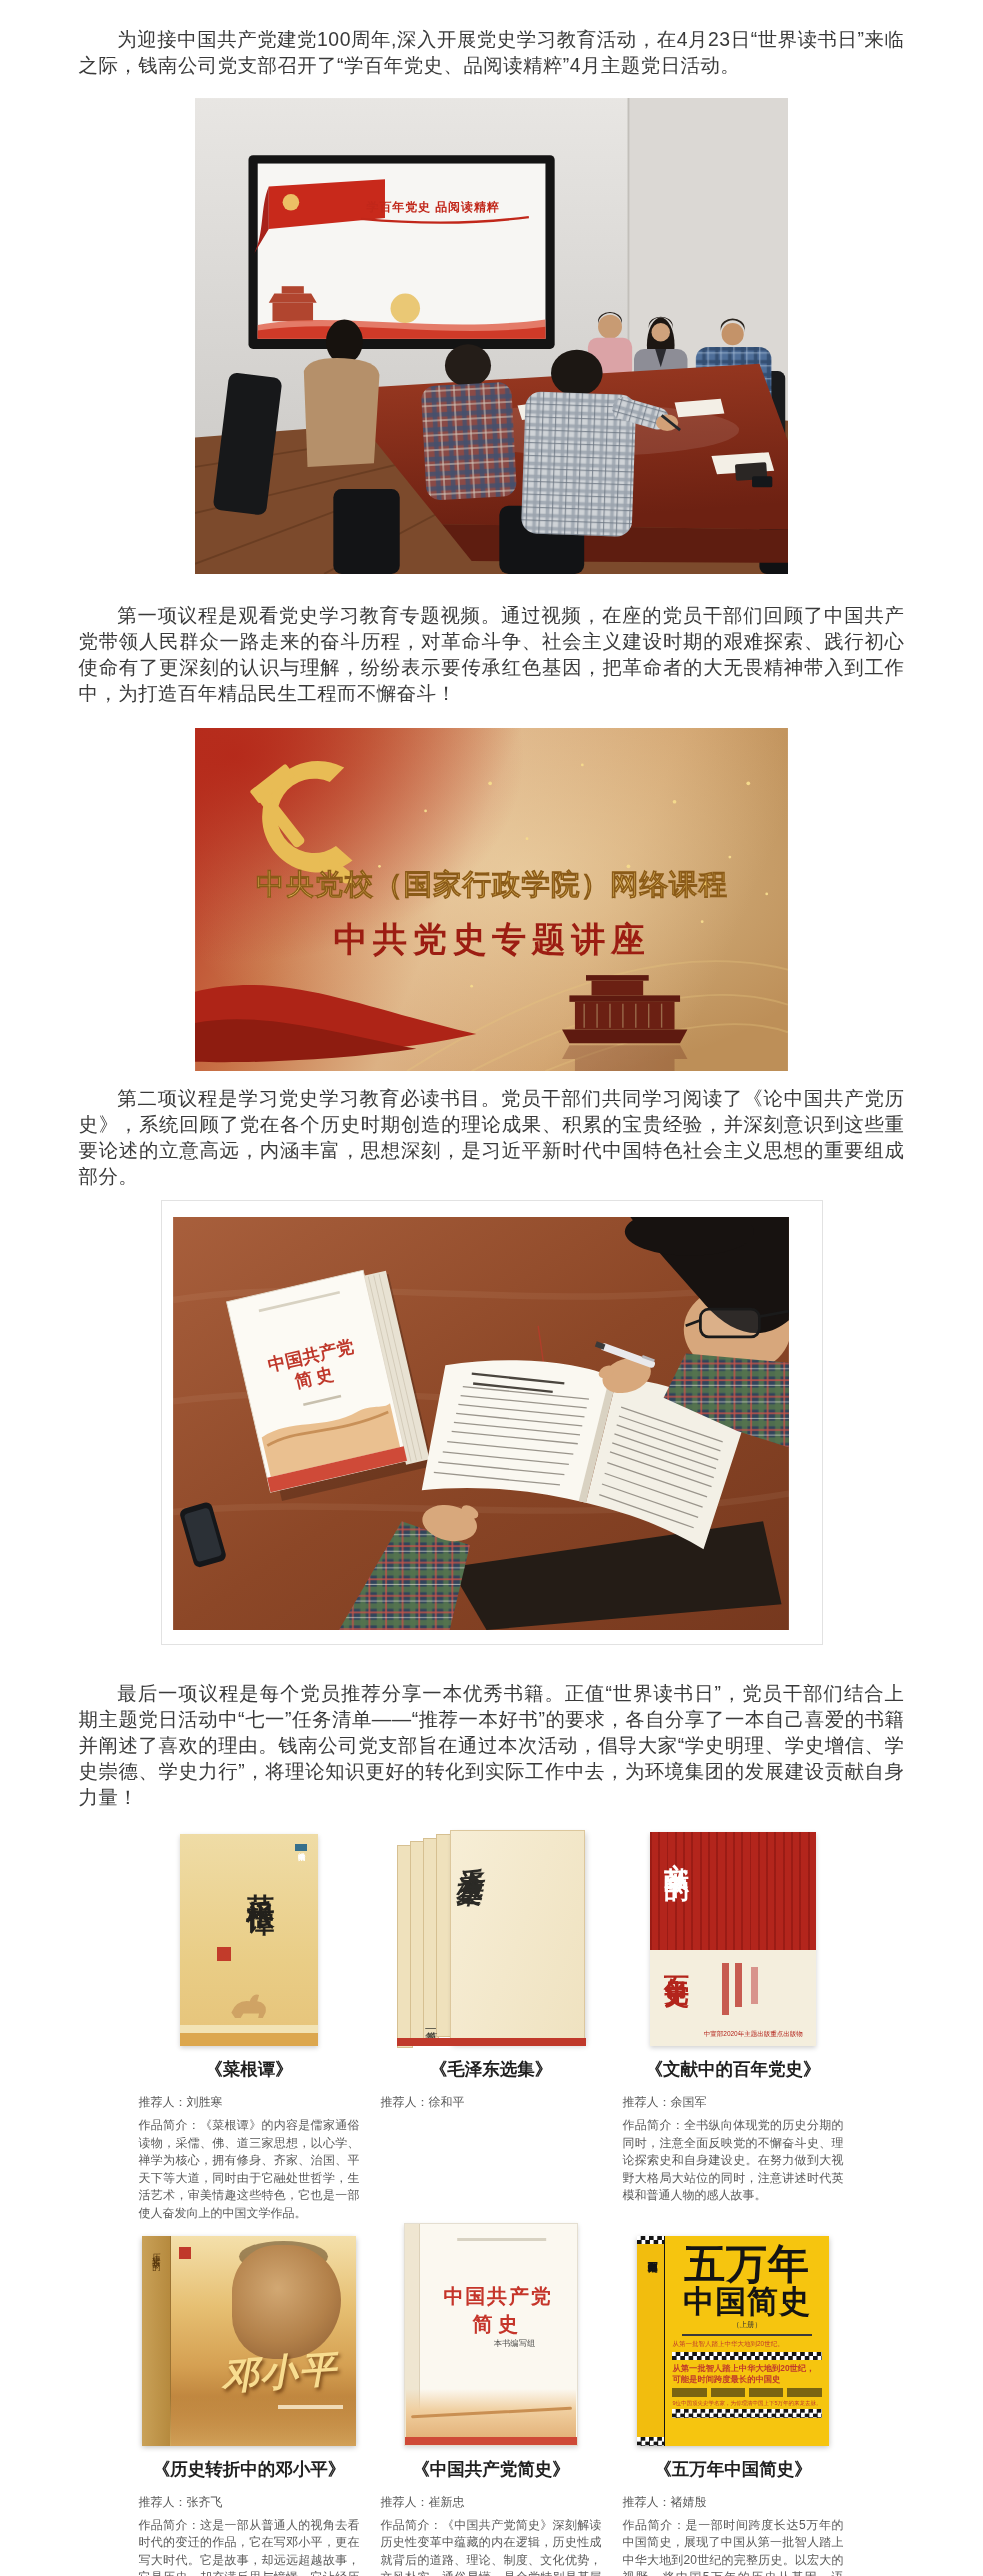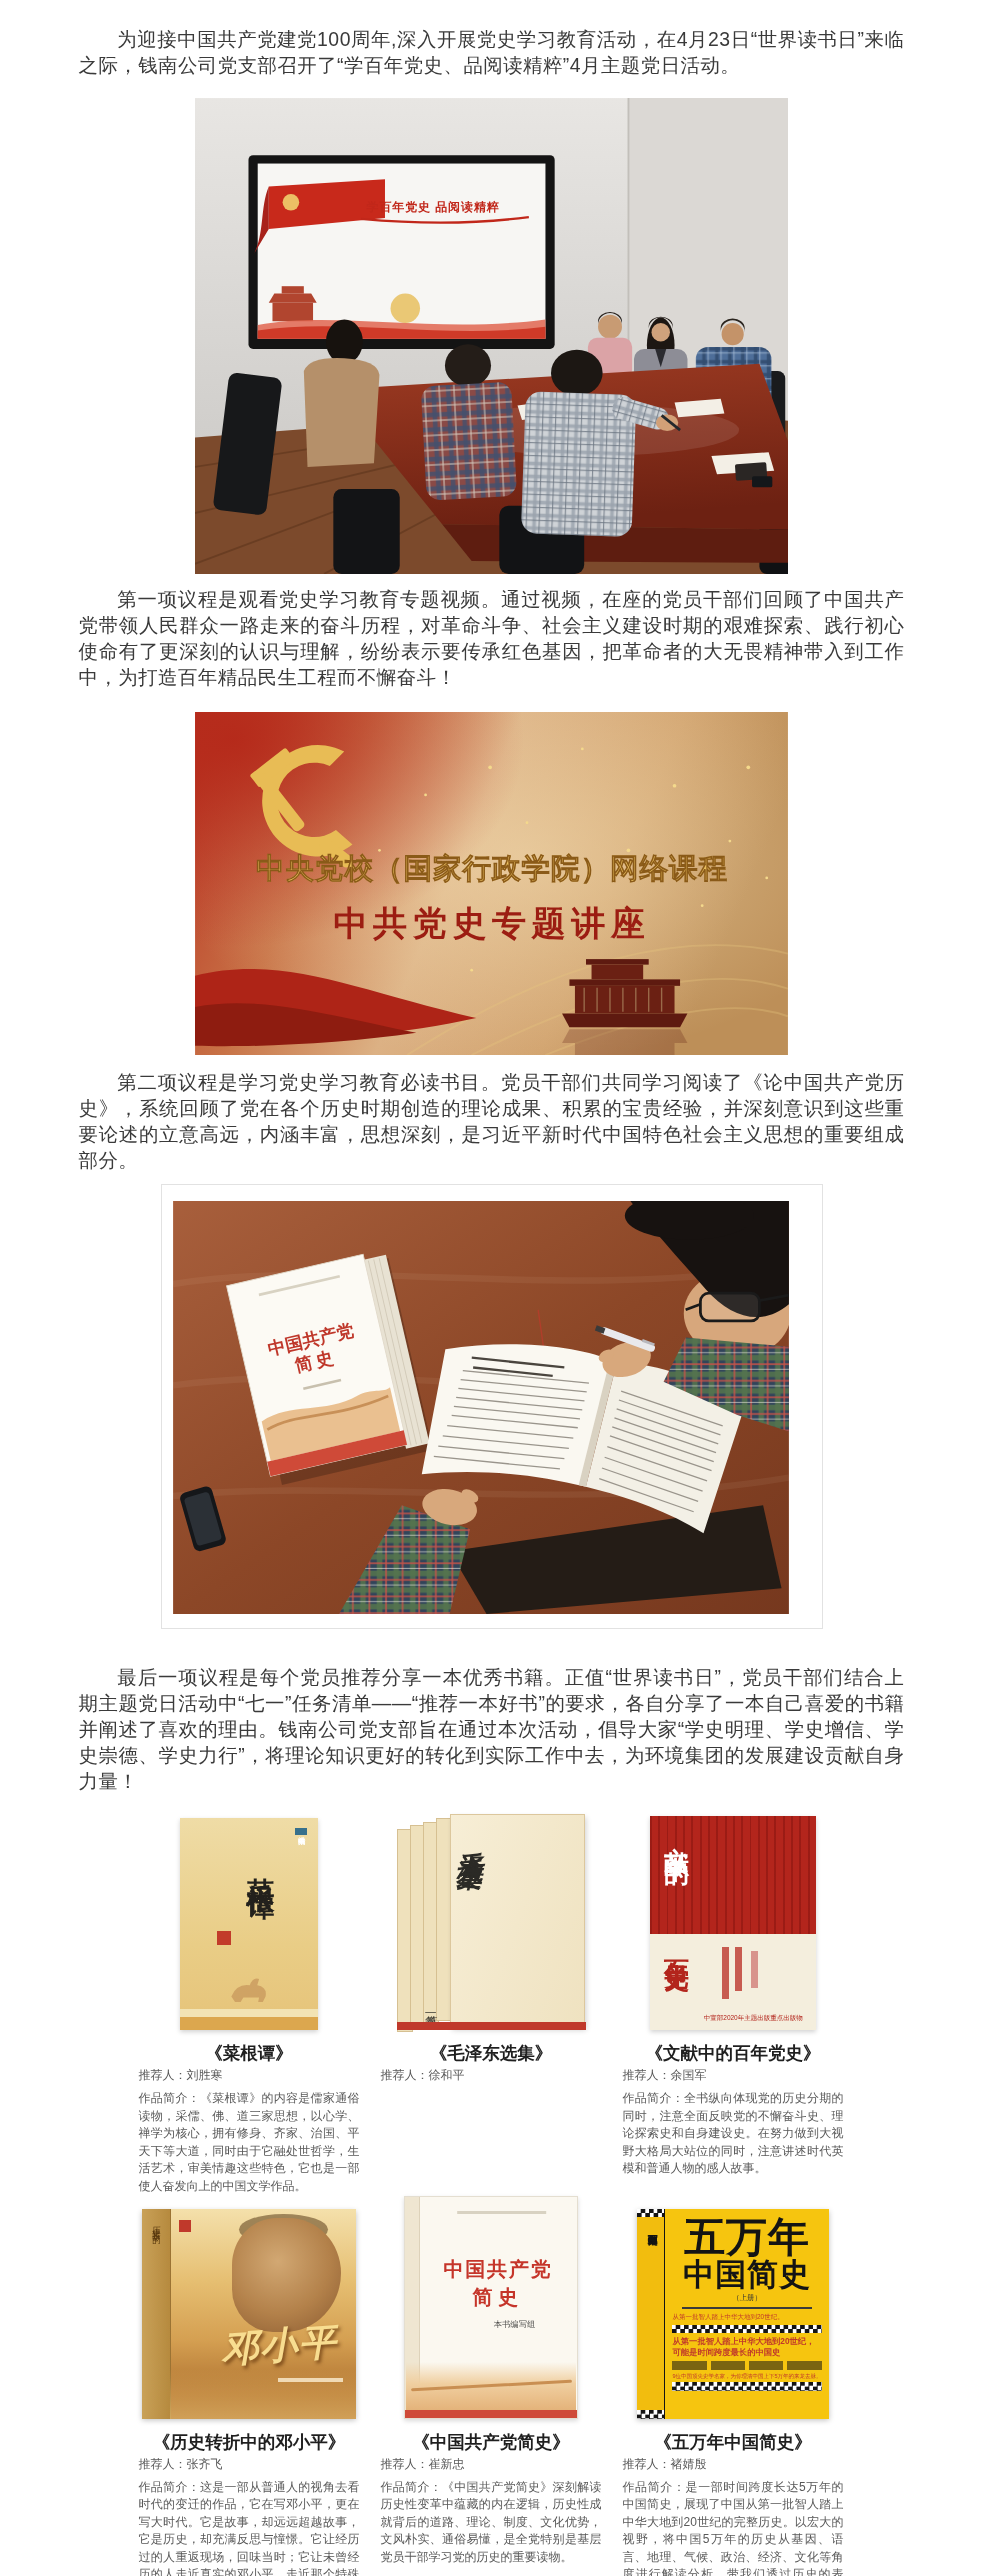--- a/index.html
+++ b/index.html
@@ -7,42 +7,42 @@
     width:983px;height:2576px;overflow:hidden;position:relative;
     margin:0 auto;background:#ffffff;
     font-family:"Liberation Sans","DejaVu Sans",sans-serif;
   }
   .para{
     width:826px;margin:0 auto;color:#3a3a3a;
     font-size:19.4px;line-height:26px;text-align:justify;text-indent:2em;
     letter-spacing:0.5px;
   }
   .para.p1{padding-top:26px;}
-  .para.p2{margin-top:12px;}
+  .para.p2{margin-top:28px;}
   .para.p3{margin-top:14px;}
   .para.p4{margin-top:35px;}
   .photo{width:593px;margin:0 auto;display:block;}
   .photo.ph1{margin-top:20px;}
   .photo.ph2{margin-top:22px;}
   .photo3-frame{
     width:638px;margin:11px auto 0;background:#fff;
     border:0.9px solid #e2e2e2;padding:15.7px 11px 14.8px;
   }
   .photo3-frame svg{display:block;}
 
   
   .books{
     width:706px;margin:22px auto 0;
     display:grid;grid-template-columns:repeat(3,221px);
     column-gap:21px;row-gap:9.2px;
   }
   .book{display:flex;flex-direction:column;}
   .cover-box{height:214px;display:flex;align-items:flex-end;justify-content:center;margin-bottom:9.2px;}
   .book-title{font-size:17.5px;font-weight:bold;color:#1f1f1f;text-align:center;line-height:24px;margin-top:1.8px;}
-  .book-rec{font-size:12px;color:#595959;line-height:17.5px;margin-top:2px;}
+  .book-rec{font-size:12px;color:#595959;line-height:17.5px;margin-top:13px;}
   .book-desc{font-size:12px;color:#595959;line-height:17.5px;margin-top:5.5px;text-align:justify;}
   .vtext{writing-mode:vertical-rl;}
 
   
   .c1{width:138px;height:212px;position:relative;background:linear-gradient(180deg,#efdca6 0%,#e9cd86 60%,#e6c379 100%);box-shadow:0 1.8px 4.6px rgba(0,0,0,.18);}
   .c1-label{position:absolute;top:9.2px;right:11px;background:#37708c;color:#fff;font-size:7.4px;line-height:8.3px;padding:3.7px 1.8px;}
   .c1-title{position:absolute;top:37px;right:39px;font-size:28px;font-weight:bold;color:#23211c;letter-spacing:7.4px;}
   .c1-seal{position:absolute;left:37px;top:113px;width:14px;height:14px;background:#c23b2a;}
   .c1-deer{position:absolute;left:42px;bottom:28px;}
   .c1-pub{position:absolute;bottom:26px;right:20px;font-size:6.5px;color:#6b5a33;}
@@ -83,21 +83,21 @@
     transform:rotate(-4deg);text-shadow:1.8px 2.8px 3.7px rgba(80,35,0,.65);letter-spacing:1.8px;}
   .c4-seal{position:absolute;left:37px;top:11px;width:12px;height:12px;background:#c0392b;}
   .c4-cred{position:absolute;right:13px;bottom:37px;width:65px;height:3.7px;background:rgba(255,245,220,.75);}
 
   
   .c5{width:172px;height:221px;position:relative;background:#fbf8f0;border:0.9px solid #e4ded0;box-shadow:0 1.8px 4.6px rgba(0,0,0,.15);}
   .c5-spine{position:absolute;left:0;top:0;bottom:0;width:14px;background:#efe6d1;border-right:0.9px solid #ddd2ba;}
   .c5-series{position:absolute;top:14.8px;left:50%;transform:translateX(-38%);width:89px;height:2.8px;background:#d8d2c2;}
   .c5-t1{position:absolute;top:59px;left:14px;right:0;text-align:center;font-size:20px;font-weight:bold;color:#c5352a;letter-spacing:1.8px;}
   .c5-t2{position:absolute;top:87px;left:14px;right:0;text-align:center;font-size:20px;font-weight:bold;color:#c5352a;letter-spacing:5.5px;}
-  .c5-by{position:absolute;top:122px;left:14px;right:0;text-align:center;font-size:8.3px;color:#4a4a48;padding-left:33px;}
+  .c5-by{position:absolute;top:114px;left:14px;right:0;text-align:center;font-size:8.3px;color:#4a4a48;padding-left:33px;}
   .c5-wall{position:absolute;bottom:7.4px;left:0.9px;right:0.9px;height:48px;
     background:linear-gradient(180deg,rgba(244,214,168,0) 0%,#f0cfa0 45%,#e4b37a 100%);}
   .c5-wallline{position:absolute;bottom:31px;left:5.5px;right:5.5px;height:2.8px;background:#c98f52;border-radius:1.8px;transform:rotate(-3deg);}
   .c5-red{position:absolute;bottom:0;left:0;right:0;height:7.4px;background:#cf4a38;}
 
   
   .c6{width:192px;height:210px;display:flex;box-shadow:0 1.8px 5.5px rgba(0,0,0,.25);}
   .c6-spine{width:29.5px;background:#f2bd0e;border-right:1.8px solid #141414;position:relative;}
   .c6-spine .chk{position:absolute;left:0;right:0;height:8.3px;background:repeating-conic-gradient(#141414 0% 25%,#ffffff 0% 50%) 0 0/8.3px 8.3px;}
   .c6-spine .chk.t{top:0;} .c6-spine .chk.b{bottom:0;}

